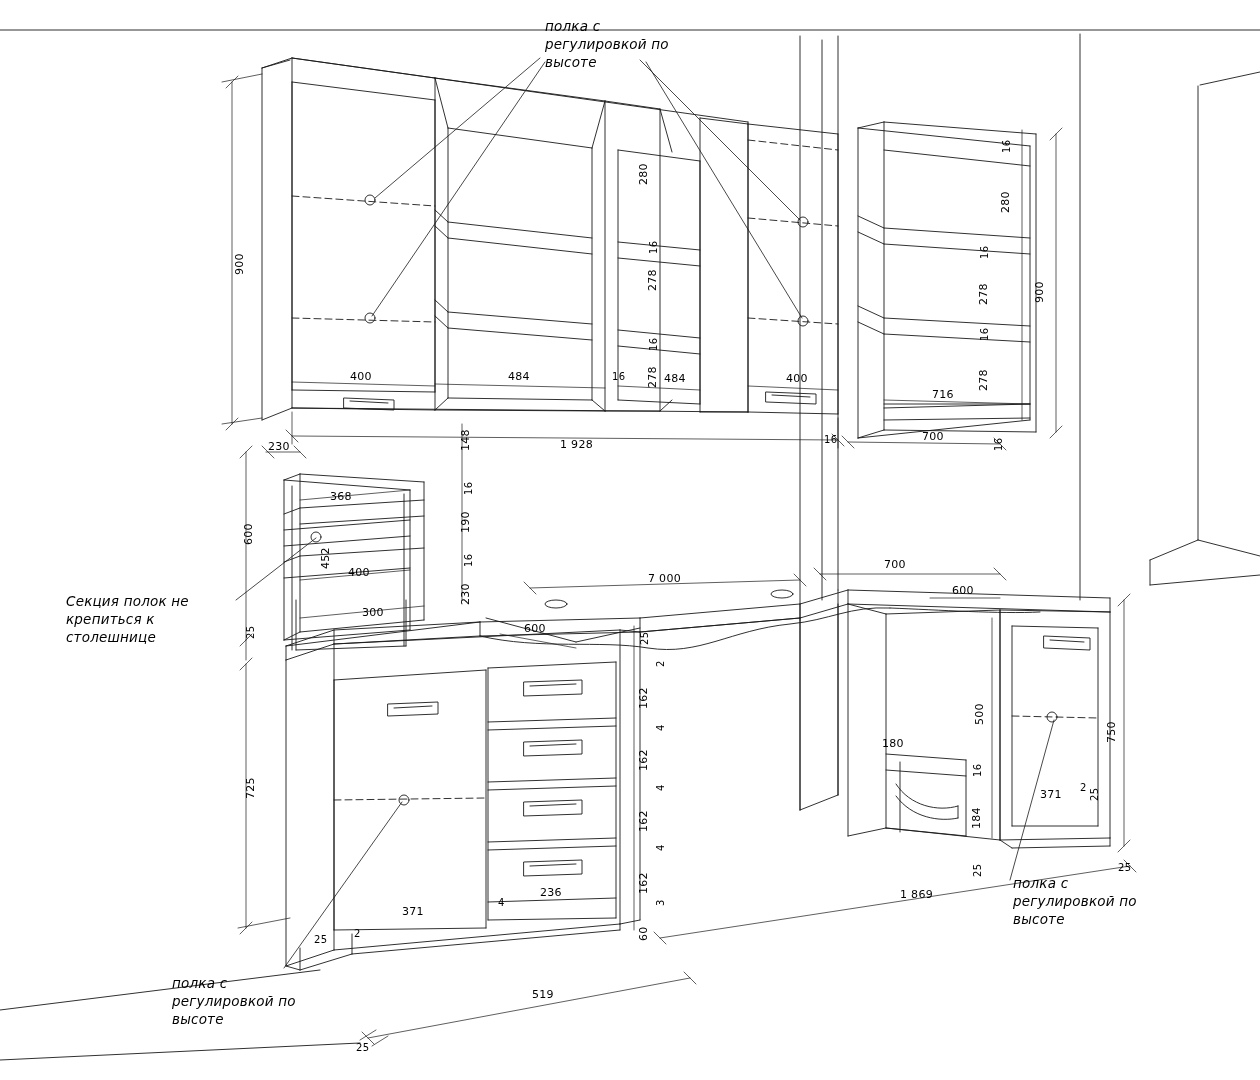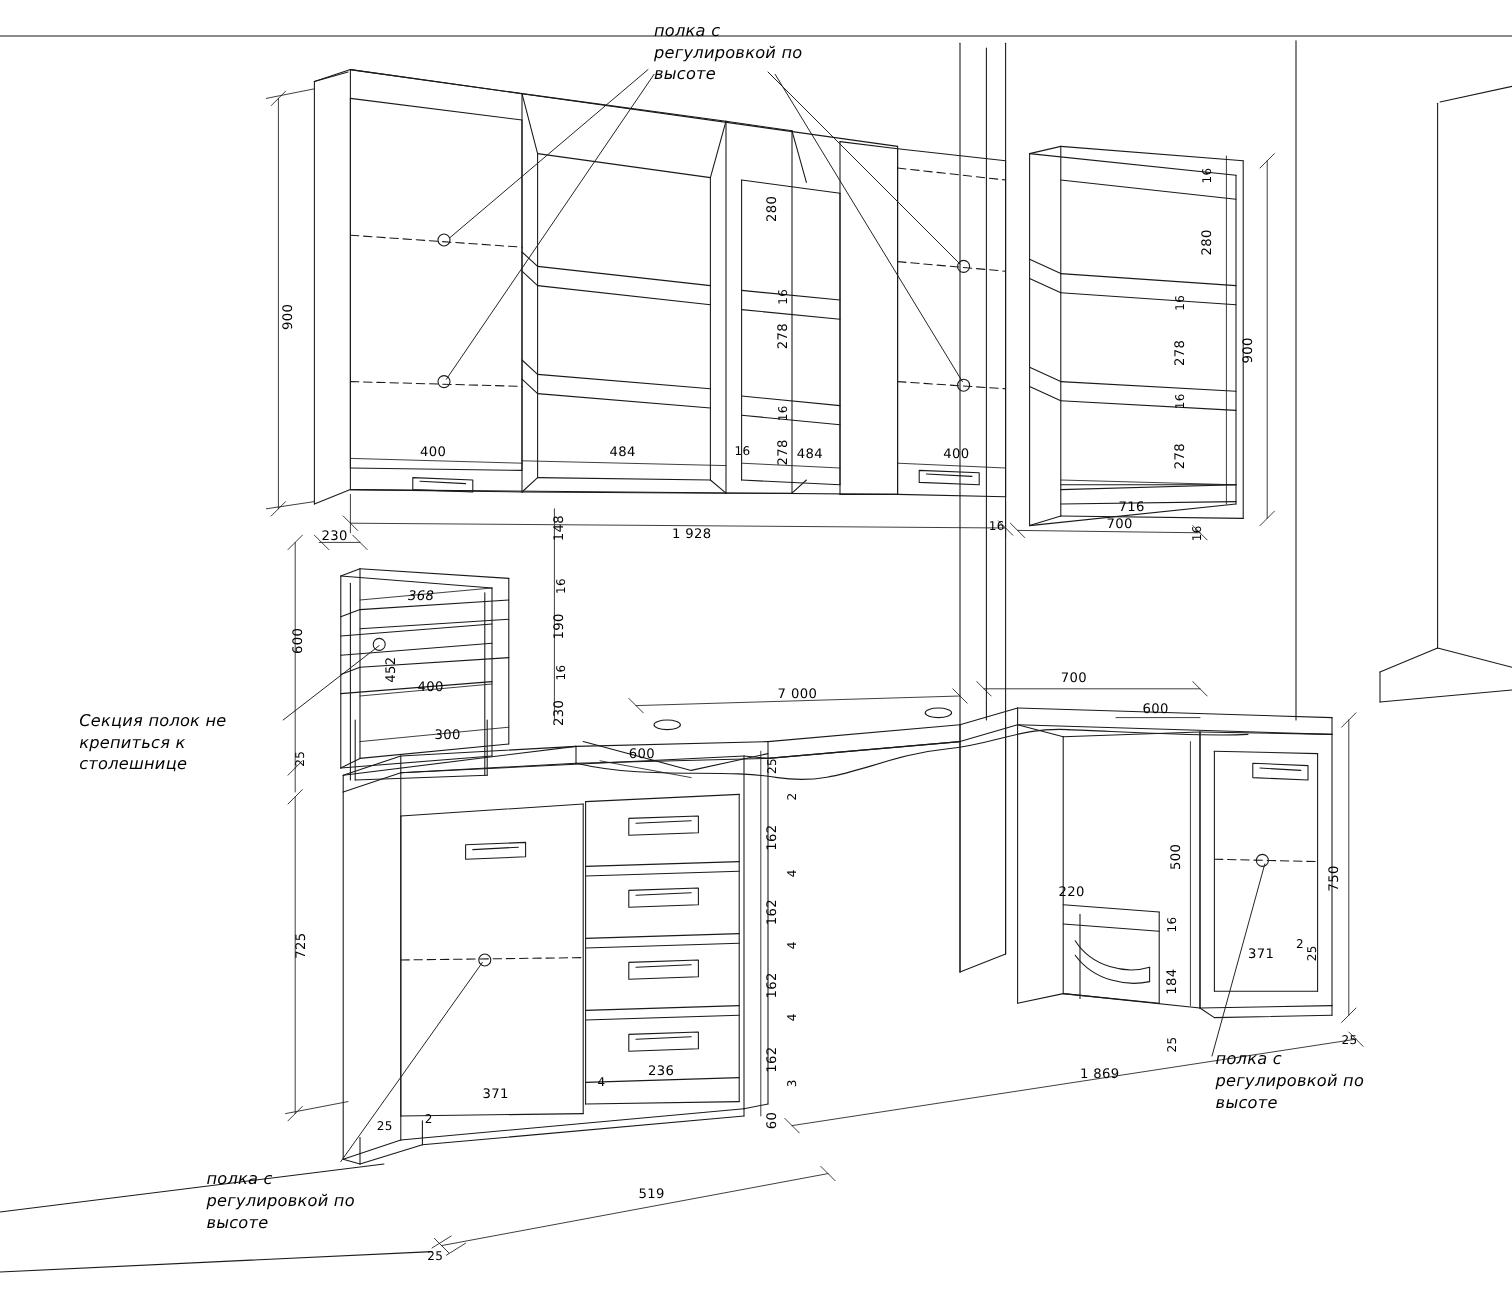--- a/index.html
+++ b/index.html
@@ -455,30 +455,30 @@
     <div class="dim" style="left:560px; top:438px;">1 928</div>
     <div class="dim small" style="left:824px; top:434px;">16</div>
     <div class="dim" style="left:922px; top:430px;">700</div>
     <div class="dim v small" style="left:1012px; top:142px;">16</div>
     <div class="dim v" style="left:1012px; top:200px;">280</div>
     <div class="dim v small" style="left:990px; top:248px;">16</div>
     <div class="dim v" style="left:990px; top:292px;">278</div>
     <div class="dim v small" style="left:990px; top:330px;">16</div>
     <div class="dim v" style="left:990px; top:378px;">278</div>
     <div class="dim v" style="left:1046px; top:290px;">900</div>
-    <div class="dim" style="left:932px; top:388px;margin-top:28px;">716</div>
+    <div class="dim" style="left:932px; top:388px;">716</div>
     <div class="dim v small" style="left:1004px; top:440px;">16</div>
     <div class="dim" style="left:268px; top:440px;">230</div>
     <div class="dim v" style="left:472px; top:438px;">148</div>
     <div class="dim v small" style="left:474px; top:484px;">16</div>
     <div class="dim v" style="left:472px; top:520px;">190</div>
     <div class="dim v small" style="left:474px; top:556px;">16</div>
     <div class="dim v" style="left:472px; top:592px;">230</div>
     <div class="dim v" style="left:255px; top:532px;">600</div>
-    <div class="dim" style="left:340px; top:490px;font-style:italic;">368</div>
+    <div class="dim" style="left:330px; top:490px;">368</div>
     <div class="dim v" style="left:332px; top:556px;">452</div>
     <div class="dim" style="left:348px; top:566px;">400</div>
     <div class="dim" style="left:362px; top:606px;">300</div>
     <div class="dim v small" style="left:256px; top:628px;">25</div>
     <div class="dim" style="left:524px; top:622px;">600</div>
     <div class="dim" style="left:648px; top:572px;">7 000</div>
     <div class="dim" style="left:884px; top:558px;">700</div>
     <div class="dim" style="left:952px; top:584px;">600</div>
     <div class="dim v" style="left:257px; top:786px;">725</div>
     <div class="dim v small" style="left:650px; top:634px;">25</div>
@@ -490,21 +490,21 @@
     <div class="dim v" style="left:650px; top:819px;">162</div>
     <div class="dim v small" style="left:666px; top:840px;">4</div>
     <div class="dim v" style="left:650px; top:881px;">162</div>
     <div class="dim v small" style="left:666px; top:895px;">3</div>
     <div class="dim v" style="left:650px; top:928px;">60</div>
     <div class="dim" style="left:540px; top:886px;">236</div>
     <div class="dim small" style="left:498px; top:897px;">4</div>
     <div class="dim" style="left:402px; top:905px;">371</div>
     <div class="dim small" style="left:354px; top:928px;">2</div>
     <div class="dim small" style="left:314px; top:934px;">25</div>
-    <div class="dim" style="left:882px; top:737px;">220</div>
+    <div class="dim" style="left:882px; top:737px;">180</div>
     <div class="dim v small" style="left:983px; top:766px;">16</div>
     <div class="dim v" style="left:983px; top:816px;">184</div>
     <div class="dim v small" style="left:983px; top:866px;">25</div>
     <div class="dim v" style="left:986px; top:712px;">500</div>
     <div class="dim v" style="left:1118px; top:730px;">750</div>
     <div class="dim" style="left:1040px; top:788px;">371</div>
     <div class="dim small" style="left:1080px; top:782px;">2</div>
     <div class="dim v small" style="left:1100px; top:790px;">25</div>
     <div class="dim small" style="left:1118px; top:862px;">25</div>
     <div class="dim" style="left:900px; top:888px;">1 869</div>

